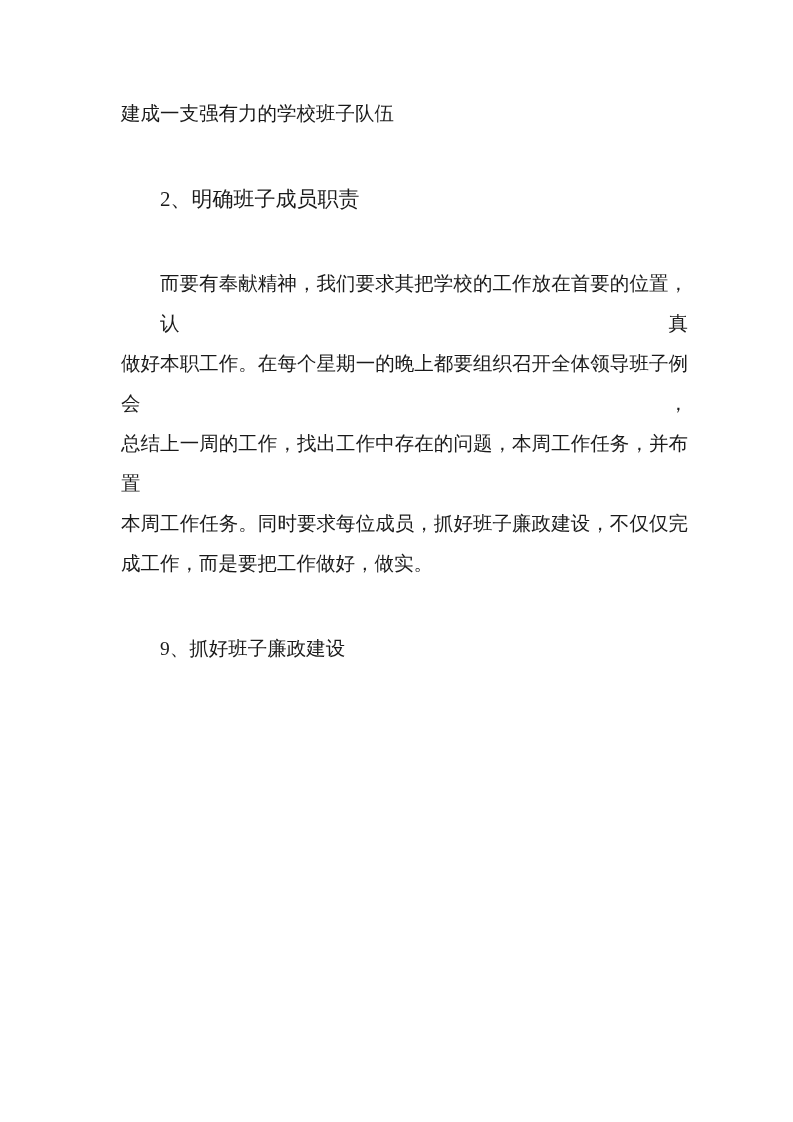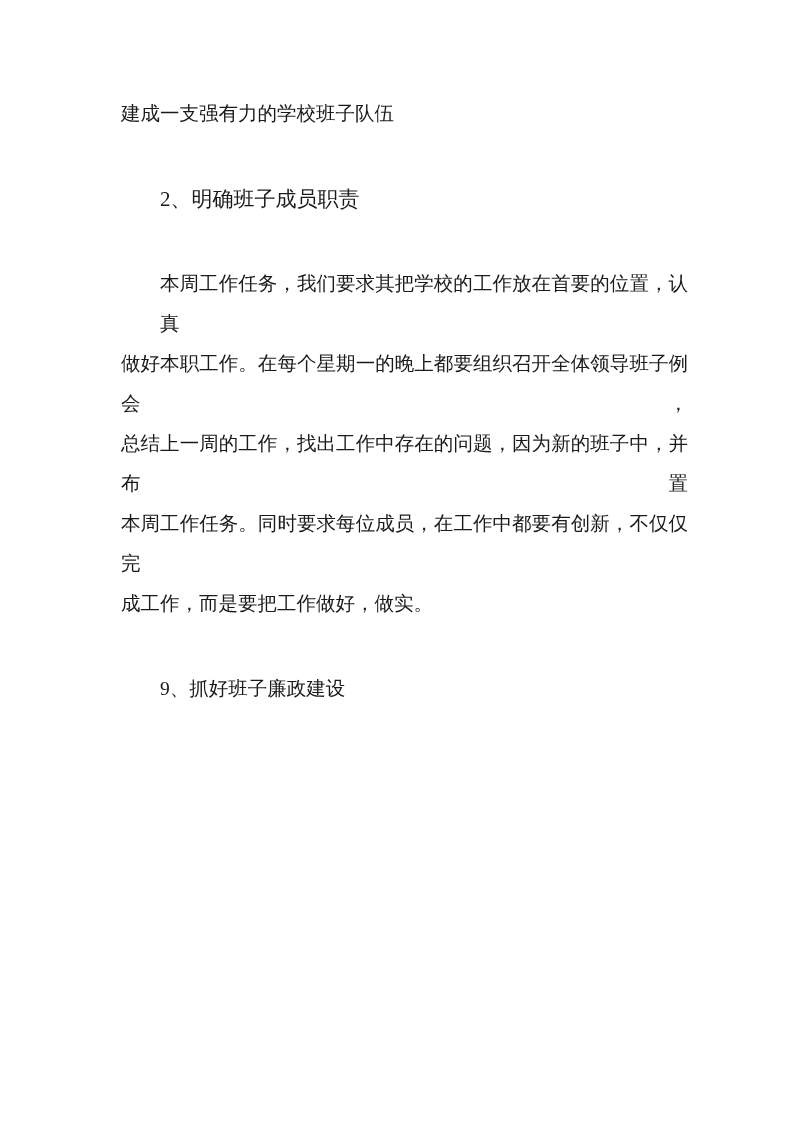--- a/index.html
+++ b/index.html
@@ -59,24 +59,24 @@
 
     <div class="para">
       <div class="line">建成一支强有力的学校班子队伍</div>
     </div>
 
     <div class="para">
       <div class="line indent size-lg">2、明确班子成员职责</div>
     </div>
 
     <div class="para">
-      <div class="line indent fill">本周工作任务，我们要求其把学校的工作放在首要的位置，认真</div>
+      <div class="line indent fill">而要有奉献精神，我们要求其把学校的工作放在首要的位置，认真</div>
       <div class="line fill">做好本职工作。在每个星期一的晚上都要组织召开全体领导班子例会，</div>
-      <div class="line fill">总结上一周的工作，找出工作中存在的问题，因为新的班子中，并布置</div>
-      <div class="line fill">本周工作任务。同时要求每位成员，在工作中都要有创新，不仅仅完</div>
+      <div class="line fill">总结上一周的工作，找出工作中存在的问题，本周工作任务，并布置</div>
+      <div class="line fill">本周工作任务。同时要求每位成员，抓好班子廉政建设，不仅仅完</div>
       <div class="line">成工作，而是要把工作做好，做实。</div>
     </div>
 
     <div class="para">
       <div class="line indent">9、抓好班子廉政建设</div>
     </div>
 
 
 
   </div>

